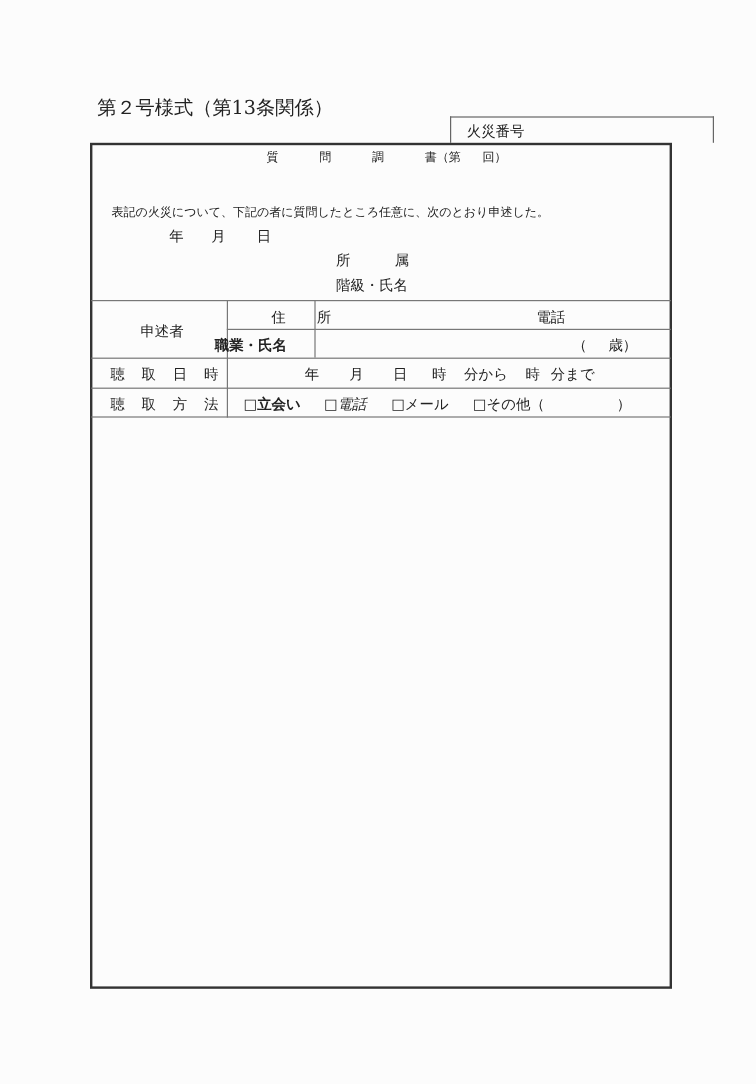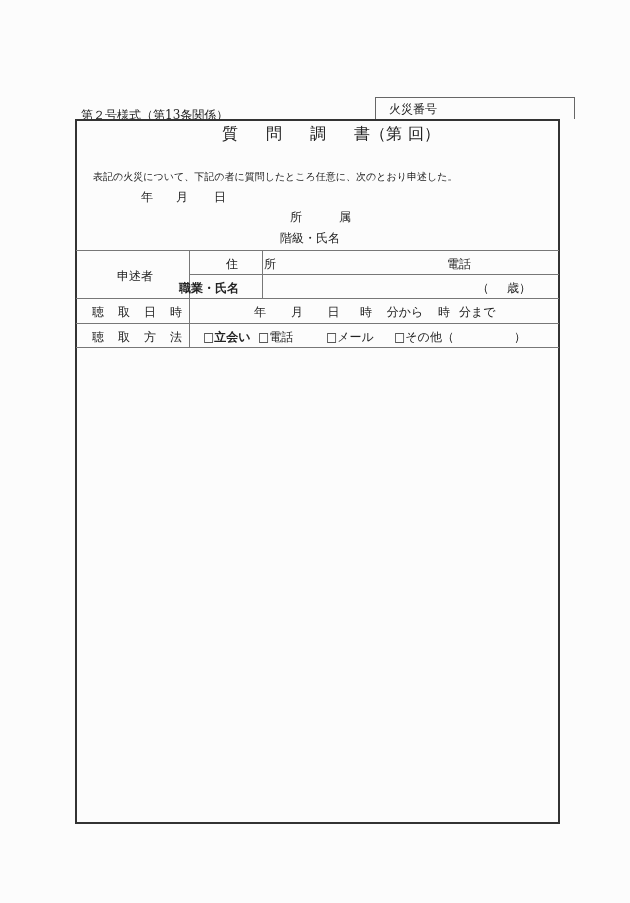--- a/index.html
+++ b/index.html
@@ -1,30 +1,30 @@
 <!DOCTYPE html>
 <html><head>
 <meta charset="utf-8">
 <style>
   html, body { margin:0; padding:0; }
   body { width:630px; height:903px; background:#fcfcfc; position:relative; overflow:hidden;
          font-family:"DejaVu Serif","Liberation Serif",serif; color:#222; font-size:11.5px; }
   .abs { position:absolute; white-space:nowrap; }
-  .form-title { left:81px; top:80px; font-size:12px;margin-top:27px; }
-  .fire-box { left:375px; top:97px; width:200px; height:22px; border:1px solid #666; border-bottom:none; box-sizing:border-box; }
+  .form-title { left:81px; top:80px; font-size:16px; }
+  .fire-box { left:375px; top:97px; width:220px; height:22px; border:1px solid #666; border-bottom:none; box-sizing:border-box; }
   .fire-box span { position:absolute; left:13px; top:3px; font-size:12px; }
   .outer { left:75px; top:119px; width:485px; height:705px; border:2px solid #333; box-sizing:border-box; }
   .hline { position:absolute; height:1px; background:#777; }
   .vline { position:absolute; width:1px; background:#777; }
-  .title { left:222px; top:124px; font-size:16px; word-spacing:0; }
+  .title { left:222px; top:124px; font-size:10px; word-spacing:0; }
   .title span { display:inline-block; }
   .stmt { left:93px; top:170px; font-size:10px; }
   .date { left:141px; top:189px; font-size:12px; }
   .date span, .row-date span { display:inline-block; }
-  .aff { left:280px; top:209px; font-size:12px;margin-left:10px; }
+  .aff { left:280px; top:209px; font-size:12px; }
   .rank { left:280px; top:230px; font-size:12px; }
   .cell { position:absolute; font-size:12px; }
 </style>
 </head>
 <body>
 
 <div class="abs form-title">第２号様式（第13条関係）</div>
 
 <div class="abs fire-box">
   <span>火災番号</span>
@@ -61,17 +61,17 @@
 <div class="cell" style="left:264px; top:276px; width:294px; height:21px;"></div>
 <div class="cell" style="left:477px; top:280px;"><span style="display:inline-block;width:30px">（</span><span>歳）</span></div>
 
 <div class="cell" style="left:92px; top:304px;"><span style="display:inline-block;width:26px">聴</span><span style="display:inline-block;width:26px">取</span><span style="display:inline-block;width:26px">日</span>時</div>
 <div class="cell row-date" style="left:242px; top:304px;text-align:center;">
   <span style="width:36px">年</span><span style="width:38px">月</span><span style="width:35px">日</span><span style="width:30px">時</span><span style="width:48px">分から</span><span style="width:30px">時</span><span>分まで</span>
 </div>
 
 <div class="cell" style="left:92px; top:329px;"><span style="display:inline-block;width:26px">聴</span><span style="display:inline-block;width:26px">取</span><span style="display:inline-block;width:26px">方</span>法</div>
 <div class="cell" style="left:203px; top:329px;font-weight:bold;">□立会い</div>
-<div class="cell" style="left:258px; top:329px;">□電話</div>
+<div class="cell" style="left:270px; top:329px;font-style:italic;">□電話</div>
 <div class="cell" style="left:326px; top:329px;">□メール</div>
 <div class="cell" style="left:394px; top:329px;">□その他（　　　　　）</div>
 
 <div class="cell" style="left:77px; top:349px; width:481px; height:473px;"></div>
 
 </body></html>

